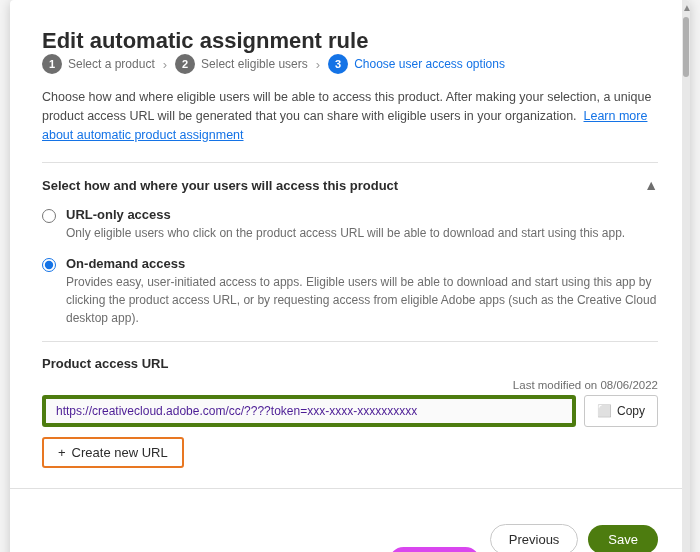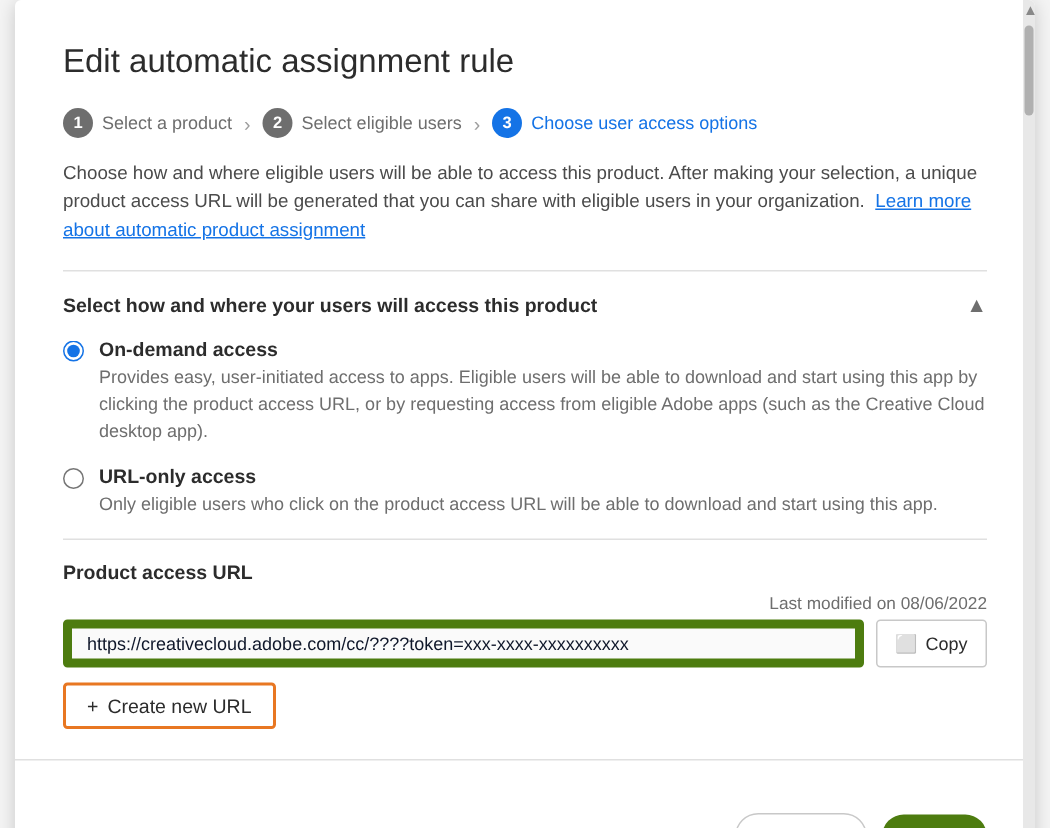--- a/index.html
+++ b/index.html
@@ -24,23 +24,22 @@
       position: relative;
       overflow: hidden;
     }
     .modal-content {
       flex: 1;
       padding: 28px 32px 20px 32px;
       overflow-y: auto;
     }
     .page-title {
       font-size: 22px;
-      font-weight: 400;
-      color: #2c2c2c;
-      margin-bottom: 18px;
+      font-weight: 700;
+      color: #2c2c2c;
     }
     
     .stepper {
       display: flex;
       align-items: center;
       gap: 0;
       margin-bottom: 14px;
     }
     .step {
       display: flex;
@@ -160,25 +159,25 @@
     }
     .url-input-row {
       display: flex;
       align-items: center;
       gap: 8px;
       margin-bottom: 10px;
     }
     .url-input {
       flex: 1;
       height: 32px;
-      border: 6px solid #4d7c0f;
+      border: 4px solid #4d7c0f;
       border-radius: 3px;
       padding: 0 10px;
       font-size: 12px;
-      color: #0f172a;
+      color: #4c1d95;
       background: #fafafa;
       overflow: hidden;
       text-overflow: ellipsis;
       white-space: nowrap;
       outline: none;
     }
     .copy-btn {
       display: flex;
       align-items: center;
       gap: 5px;
@@ -303,32 +302,32 @@
     </p>
 
     <hr class="section-divider">
 
     <div class="section-header">
       <span class="section-title">Select how and where your users will access this product</span>
       <span class="collapse-icon">▲</span>
     </div>
 
     <div class="radio-option">
+      <input type="radio" class="radio-input" name="access-type" style="">
+      <div>
+        <div class="radio-label">URL-only access</div>
+        <div class="radio-desc">Only eligible users who click on the product access URL will be able to download and start using this app.</div>
+      </div>
+    </div>
+
+    <div class="radio-option">
       <input type="radio" class="radio-input" name="access-type" checked="" style="">
       <div>
         <div class="radio-label">On-demand access</div>
         <div class="radio-desc">Provides easy, user-initiated access to apps. Eligible users will be able to download and start using this app by clicking the product access URL, or by requesting access from eligible Adobe apps (such as the Creative Cloud desktop app).</div>
-      </div>
-    </div>
-
-    <div class="radio-option">
-      <input type="radio" class="radio-input" name="access-type" style="">
-      <div>
-        <div class="radio-label">URL-only access</div>
-        <div class="radio-desc">Only eligible users who click on the product access URL will be able to download and start using this app.</div>
       </div>
     </div>
 
     <hr class="section-divider2">
 
     <div class="product-url-section">
       <div class="product-url-title">Product access URL</div>
       <div class="url-meta">Last modified on 08/06/2022</div>
       <div class="url-input-row">
         <input type="text" class="url-input" readonly="" value="https://creativecloud.adobe.com/cc/????token=xxx-xxxx-xxxxxxxxxx" style="">

